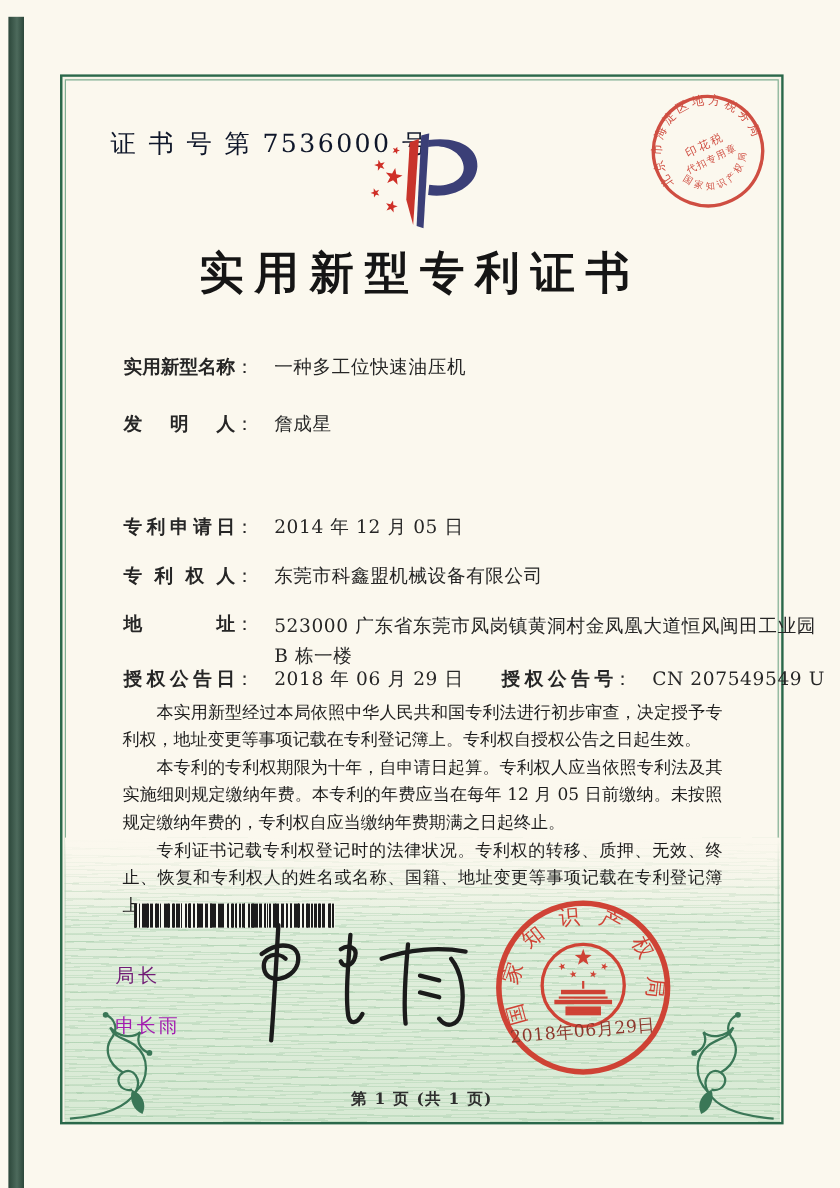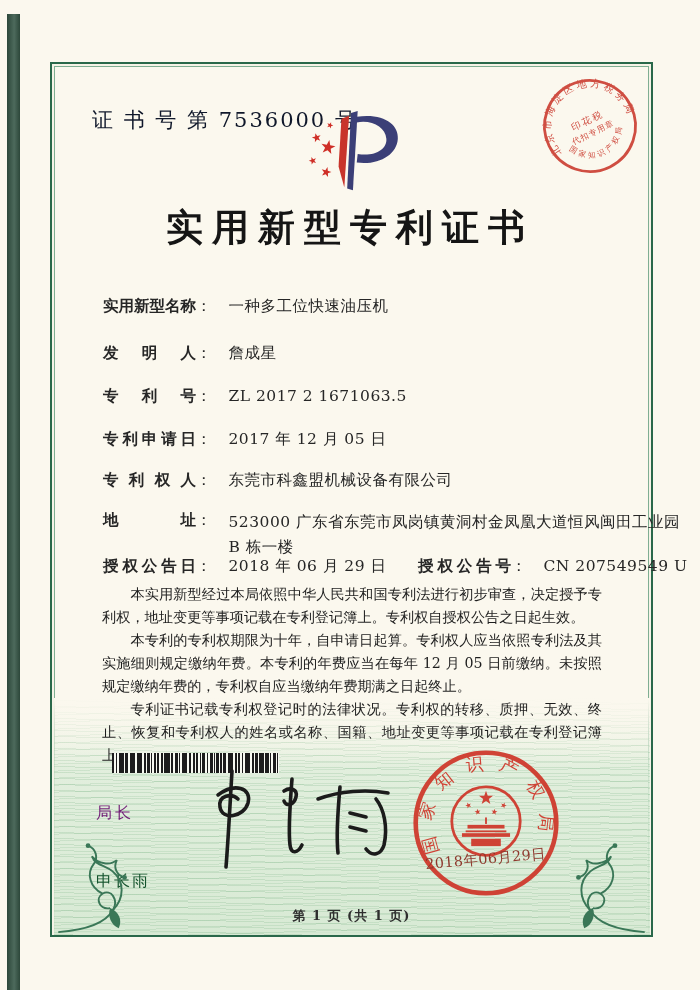--- a/index.html
+++ b/index.html
@@ -31,22 +31,22 @@
   .paras{position:absolute;left:102px;top:583px;width:500px;font-size:14.2px;line-height:23px;
     text-align:justify;color:#1d1d1d;}
   .paras p{margin:0;text-indent:2em;}
   .barcode{position:absolute;left:112px;top:753px;width:167px;height:20px;background-color:#f7f9f1;
     background-image:
       repeating-linear-gradient(90deg,#1c1c1c 0 1.5px,transparent 1.5px 3.5px),
       repeating-linear-gradient(90deg,#1c1c1c 0 1px,transparent 1px 6.5px),
       repeating-linear-gradient(90deg,#1c1c1c 0 2px,transparent 2px 9px);}
   .sig-title{position:absolute;left:96px;top:803px;font-size:16px;letter-spacing:3px;
     font-family:"DejaVu Sans","Liberation Sans",sans-serif;color:#701a75;}
-  .sig-name{position:absolute;left:96px;top:871px;font-size:16px;letter-spacing:2px;
-    font-family:"DejaVu Sans","Liberation Sans",sans-serif;color:#14532d;}
+  .sig-name{position:absolute;left:96px;top:845px;font-size:16px;letter-spacing:2px;
+    font-family:"DejaVu Sans","Liberation Sans",sans-serif;color:#a21caf;}
   .autograph{position:absolute;left:180px;top:765px;width:225px;height:115px;}
   .seal-tax{position:absolute;left:541px;top:77px;width:98px;height:98px;
     transform:rotate(-26deg);opacity:0.92;}
   .seal-office{position:absolute;left:412px;top:749px;width:148px;height:148px;opacity:0.95;}
   .ornament{position:absolute;top:839px;width:92px;height:96px;}
   .ornL{left:55px;}
   .ornR{left:556px;transform:scaleX(-1);}
   .footer{position:absolute;left:50px;top:907px;width:603px;text-align:center;
     font-size:13px;letter-spacing:1px;color:#2e2e2e;font-weight:bold;}
   .logo{position:absolute;left:292px;top:111px;width:118px;height:86px;}
@@ -84,27 +84,23 @@
   <div class="title">实用新型专利证书</div>
 
   <div class="frow" style="top:296px">
     <span class="flabel">实用新型名称</span><span class="fcolon">：</span>
     <span class="fvalue">一种多工位快速油压机</span>
   </div>
   <div class="frow" style="top:343px">
     <span class="flabel">发明人</span><span class="fcolon">：</span>
     <span class="fvalue">詹成星</span>
   </div>
-  <div class="frow" style="top:386px">
-    <span class="flabel">专利号</span><span class="fcolon">：</span>
-    <span class="fvalue">ZL 2017 2 1671063.5</span>
-  </div>
   <div class="frow" style="top:429px">
     <span class="flabel">专利申请日</span><span class="fcolon">：</span>
-    <span class="fvalue">2017 年 12 月 05 日</span>
+    <span class="fvalue">2014 年 12 月 05 日</span>
   </div>
   <div class="frow" style="top:470px">
     <span class="flabel">专利权人</span><span class="fcolon">：</span>
     <span class="fvalue">东莞市科鑫盟机械设备有限公司</span>
   </div>
   <div class="frow" style="top:510px">
     <span class="flabel">地址</span><span class="fcolon">：</span>
     <span class="fvalue wrapv">523000 广东省东莞市凤岗镇黄洞村金凤凰大道恒风闽田工业园 B 栋一楼</span>
   </div>
 

